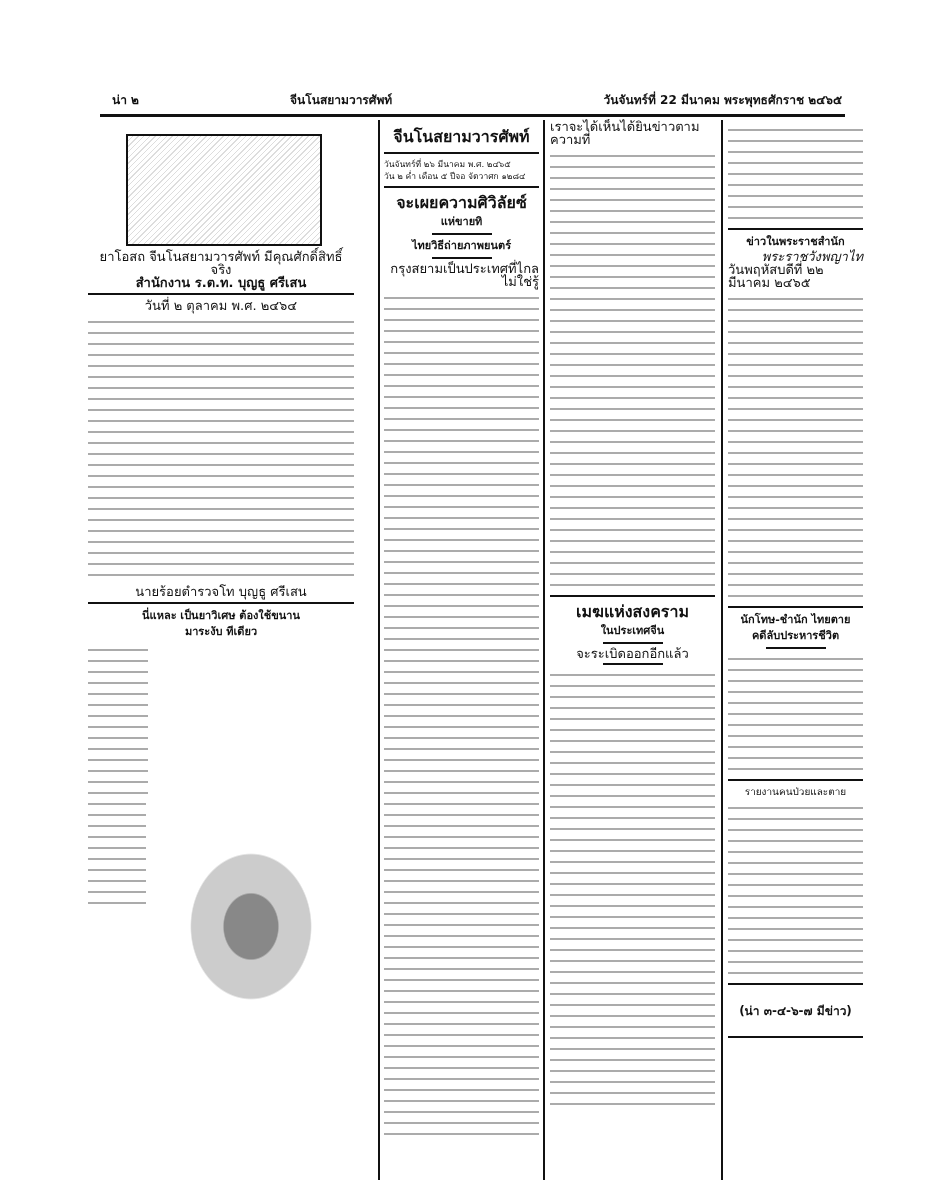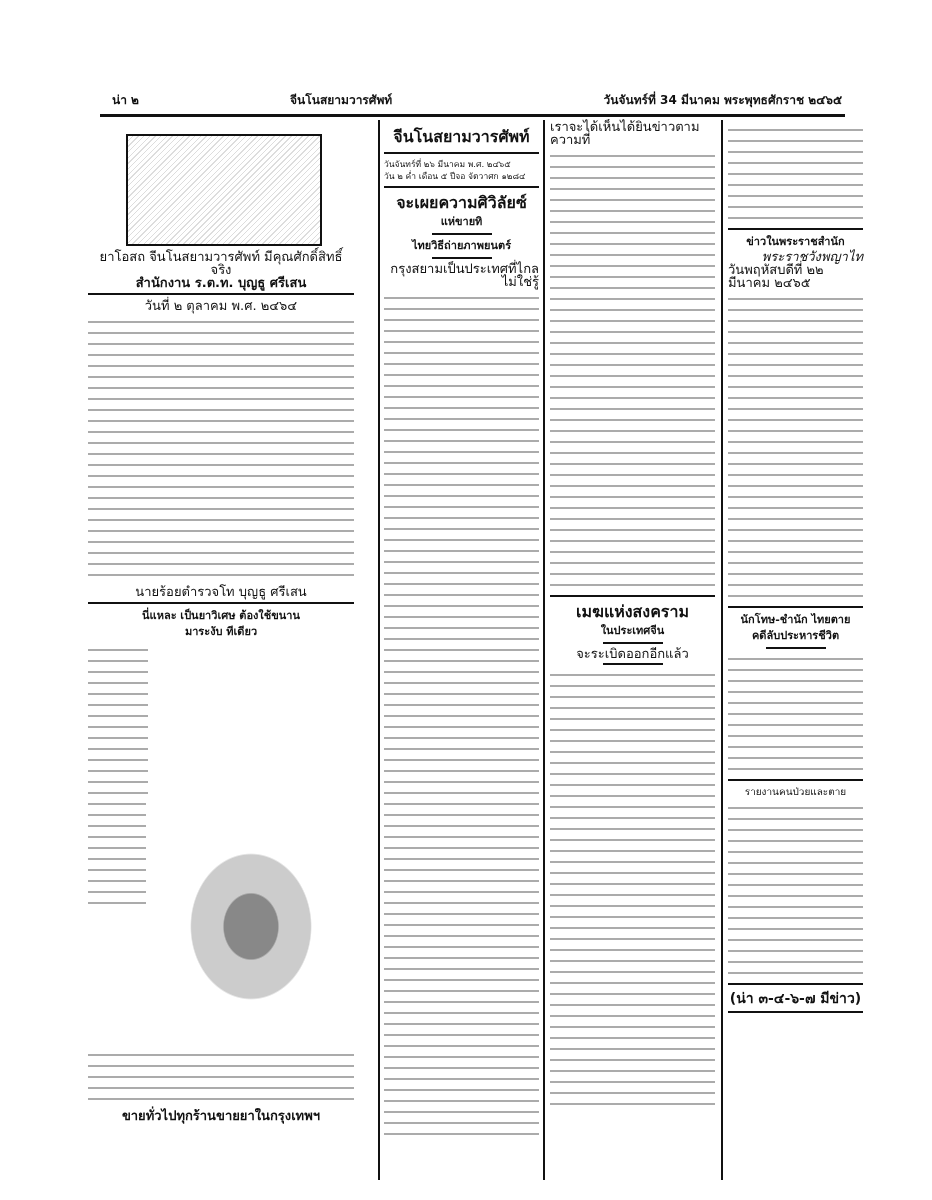--- a/index.html
+++ b/index.html
@@ -21,31 +21,31 @@
   .illus-2 { position: absolute; left: 58px; top: 680px; width: 210px; height: 230px; border: none;
              background: radial-gradient(ellipse at 50% 55%, #888 0 18%, #ccc 19% 40%, #fff 41%); }
   .caption { font-size: 13px; text-align: center; line-height: 13px; }
   .hd-md { font-size: 16px; font-weight: bold; text-align: center; line-height: 22px; }
   .hd-sm { font-size: 11px; font-weight: bold; text-align: center; line-height: 16px; }
   .dateline { font-size: 8.5px; line-height: 12px; }
   .rule { height: 2px; background: #111; margin: 4px 0; }
   .rule-short { height: 2px; background: #111; width: 60px; margin: 3px auto; }
   .lines { display: block; }
   .lines span { display: block; height: 2px; margin: 9px 0; background: #666; opacity: 0.55; }
-  .footer-note { font-size: 14px; font-weight: bold; text-align: center; border-top: 2px solid #111; border-bottom: 2px solid #111; padding: 2px 0; }
+  .footer-note { font-size: 12px; font-weight: bold; text-align: center; border-top: 2px solid #111; border-bottom: 2px solid #111; padding: 16px 0; }
 </style>
 </head>
 <body>
 
 <div class="page">
 
   <div class="masthead">
     <span class="pg">น่า ๒</span>
     <span class="title">จีนโนสยามวารศัพท์</span>
-    <span class="date">วันจันทร์ที่ 34 มีนาคม พระพุทธศักราช ๒๔๖๕</span>
+    <span class="date">วันจันทร์ที่ 22 มีนาคม พระพุทธศักราช ๒๔๖๕</span>
   </div>
   <div class="rule-top"></div>
 
   <div class="col col-1" style="height:1060px;">
     <div class="illus illus-1"></div>
     <div style="position:absolute; top:130px; left:0; width:266px;">
       <div class="caption">ยาโอสถ จีนโนสยามวารศัพท์ มีคุณศักดิ์สิทธิ์ จริง</div>
       <div class="caption" style="font-weight:bold;">สำนักงาน ร.ต.ท. บุญธู ศรีเสน</div>
       <div class="rule"></div>
       <div class="caption">วันที่ ๒ ตุลาคม พ.ศ. ๒๔๖๔</div>
@@ -100,30 +100,20 @@
           <span></span>
           <span></span>
           <span></span>
           <span></span>
           <span></span>
           <span></span>
           <span></span>
       </div>
     </div>
     <div class="illus illus-2"></div>
-    <div style="position:absolute; top:925px; left:0; width:266px;">
-      <div class="lines">
-        <span></span>
-          <span></span>
-          <span></span>
-          <span></span>
-          <span></span>
-      </div>
-      <div class="caption" style="font-weight:bold;">ขายทั่วไปทุกร้านขายยาในกรุงเทพฯ</div>
-    </div>
   </div>
 
   <div class="col col-2">
     <div class="hd-md" style="margin-top:6px;">จีนโนสยามวารศัพท์</div>
     <div class="rule"></div>
     <div class="dateline">วันจันทร์ที่ ๒๖ มีนาคม พ.ศ. ๒๔๖๕</div>
     <div class="dateline">วัน ๒ ค่ำ เดือน ๕ ปีจอ จัตวาศก ๑๒๘๔</div>
     <div class="rule"></div>
     <div class="hd-md">จะเผยความศิวิลัยซ์</div>
     <div class="hd-sm">แห่ขายทิ</div>

